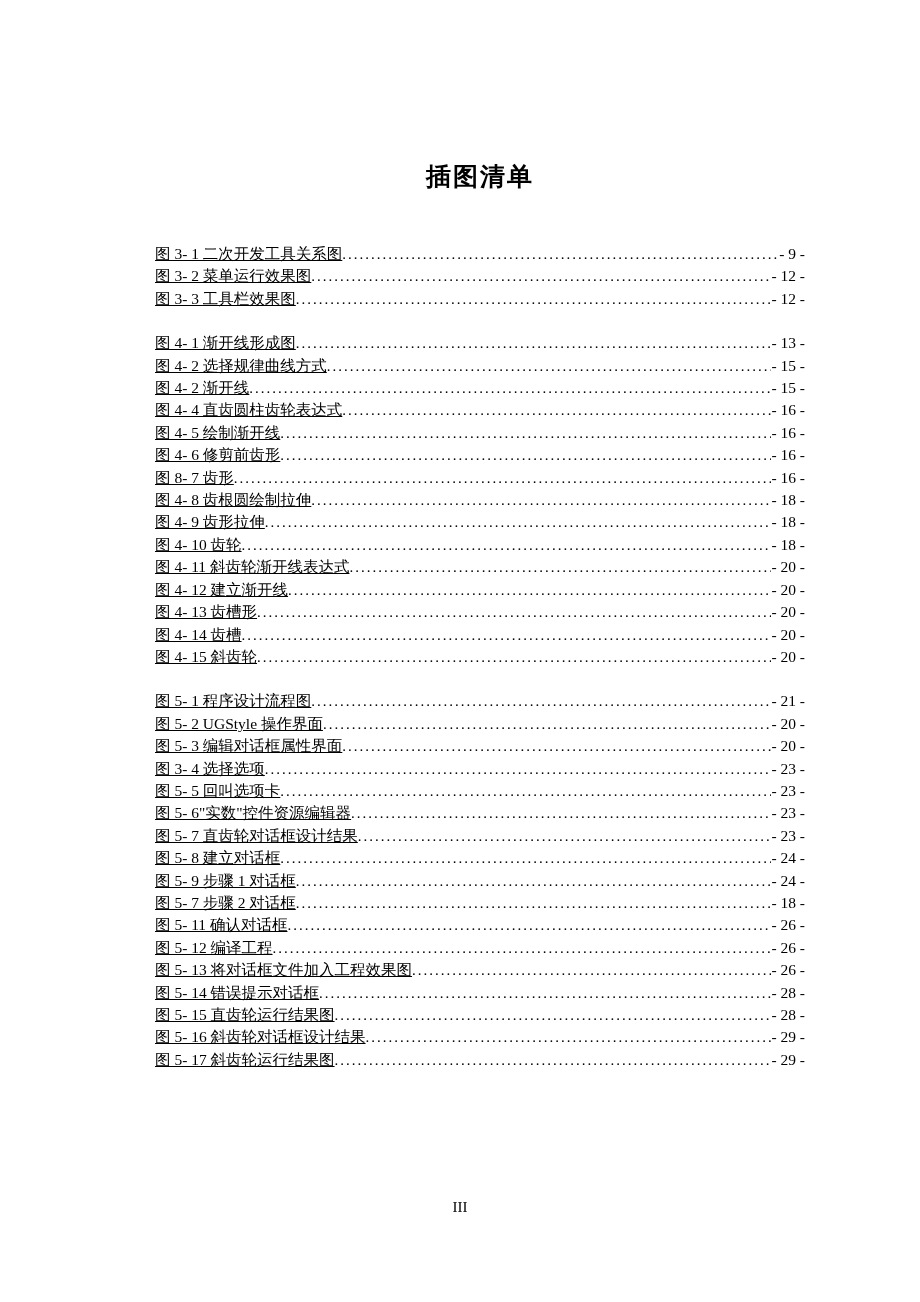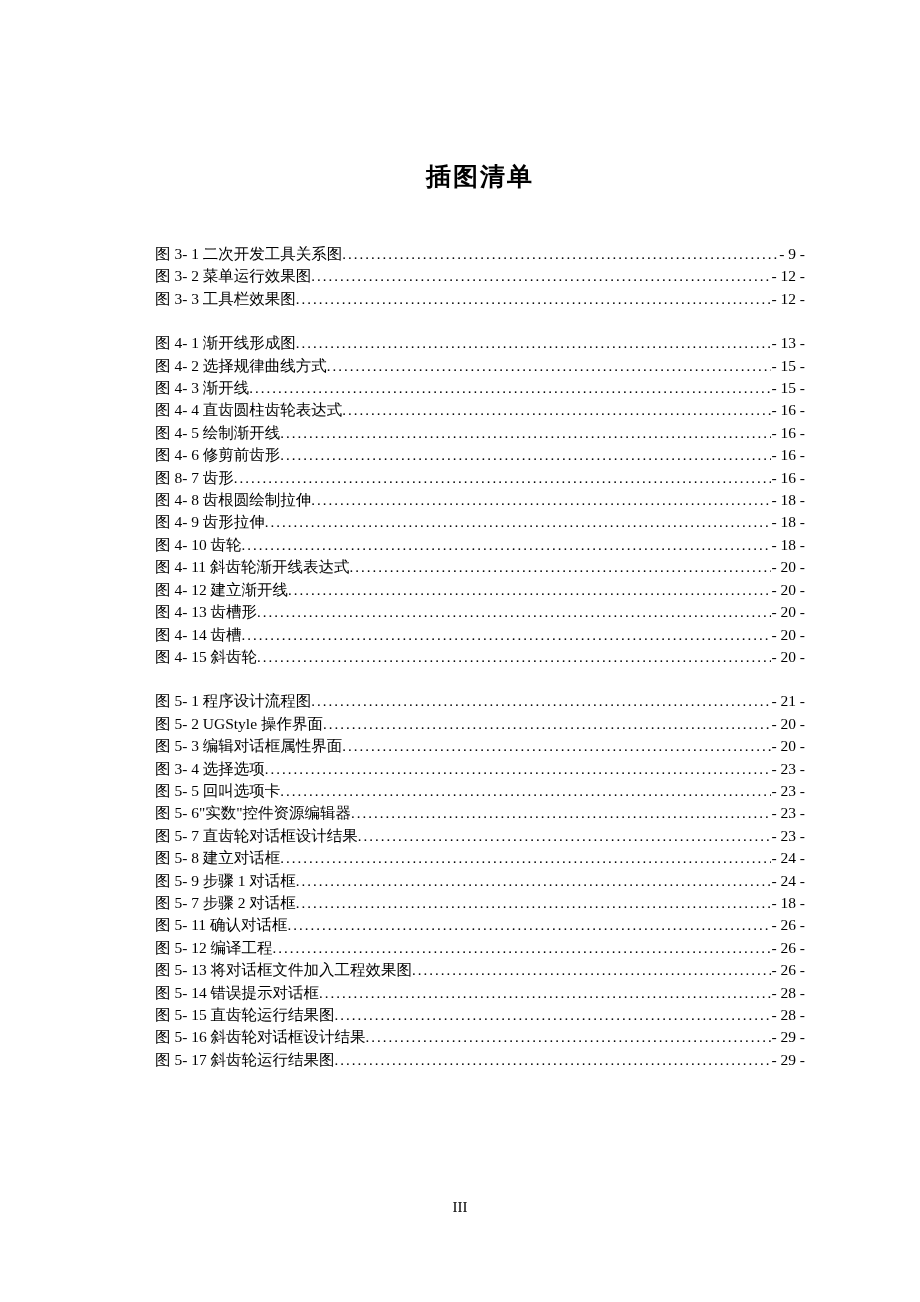--- a/index.html
+++ b/index.html
@@ -33,20 +33,21 @@
     }
     .toc-line {
       display: flex;
       align-items: baseline;
       font-size: 15.5px;
       line-height: 22.4px;
       white-space: nowrap;
     }
     .toc-label {
       flex: 0 0 auto;
+      text-decoration: underline;
     }
     .toc-dots {
       flex: 1 1 auto;
       overflow: hidden;
       letter-spacing: 2px;
       font-size: 15px;
     }
     .toc-dots::before {
       content: "................................................................................................................................................................................";
     }
@@ -91,21 +92,21 @@
           <span class="toc-label">图 4- 1 渐开线形成图</span>
           <span class="toc-dots"></span>
           <span class="toc-page">- 13 -</span>
         </div>
         <div class="toc-line">
           <span class="toc-label">图 4- 2 选择规律曲线方式</span>
           <span class="toc-dots"></span>
           <span class="toc-page">- 15 -</span>
         </div>
         <div class="toc-line">
-          <span class="toc-label">图 4- 3 渐开线</span>
+          <span class="toc-label">图 4- 2 渐开线</span>
           <span class="toc-dots"></span>
           <span class="toc-page">- 15 -</span>
         </div>
         <div class="toc-line">
           <span class="toc-label">图 4- 4 直齿圆柱齿轮表达式</span>
           <span class="toc-dots"></span>
           <span class="toc-page">- 16 -</span>
         </div>
         <div class="toc-line">
           <span class="toc-label">图 4- 5 绘制渐开线</span>

